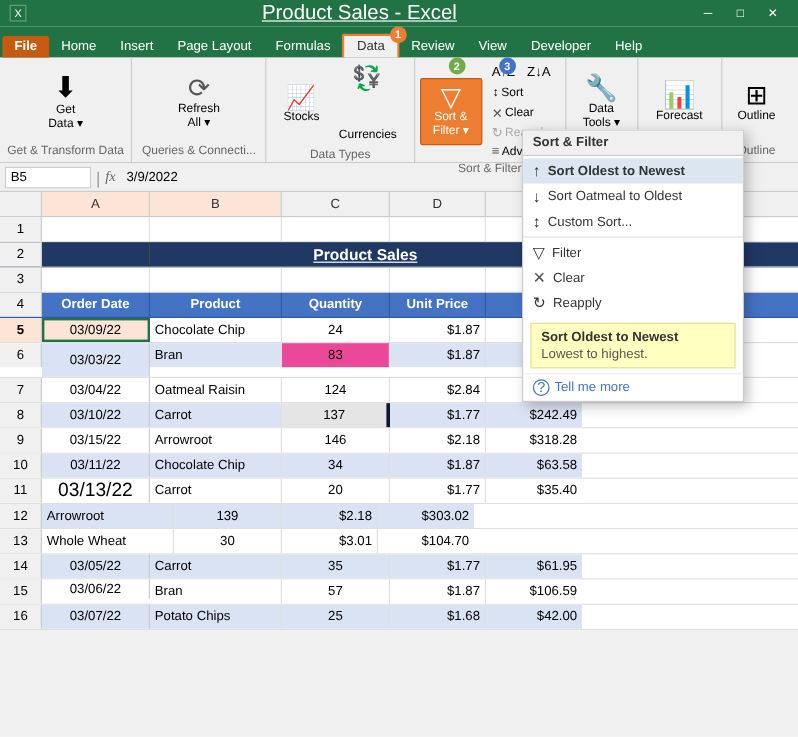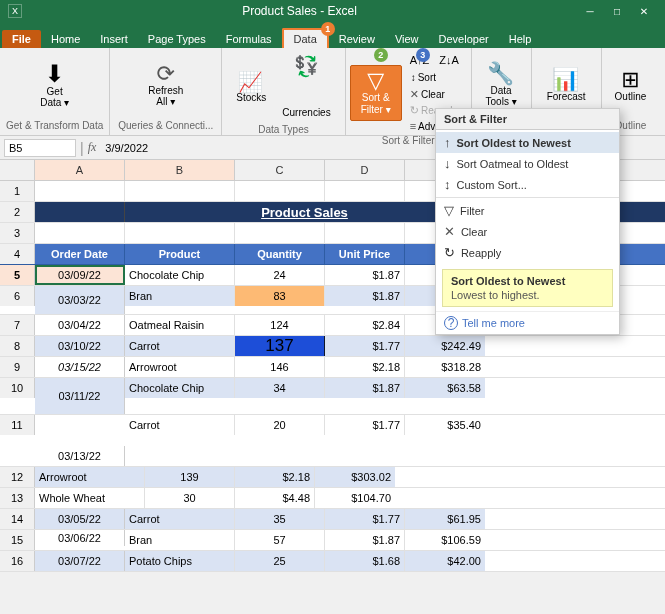--- a/index.html
+++ b/index.html
@@ -7,33 +7,33 @@
   </style>
 </head>
 <body>
 
 <div style="width:665px; height:614px; position:relative; overflow:hidden;">
 
   <div style="background:#217346; height:22px; display:flex; align-items:center; padding:0 8px;">
     <div style="display:flex; gap:4px; align-items:center;">
       <div style="width:14px; height:14px; background:#217346; border:1px solid rgba(255,255,255,0.3); display:flex; align-items:center; justify-content:center; font-size:9px; color:white;">X</div>
     </div>
-    <div style="flex:1; text-align:center; color:white; font-size:12px;">Product Sales - Excel</div>
+    <div style="flex:1; text-align:center; color:white; font-size:17px;text-decoration:underline;">Product Sales - Excel</div>
     <div style="display:flex; gap:1px;">
       <div style="width:26px; height:16px; background:transparent; color:white; font-size:10px; display:flex; align-items:center; justify-content:center; cursor:pointer;">─</div>
       <div style="width:26px; height:16px; background:transparent; color:white; font-size:10px; display:flex; align-items:center; justify-content:center; cursor:pointer;">□</div>
       <div style="width:26px; height:16px; background:transparent; color:white; font-size:10px; display:flex; align-items:center; justify-content:center; cursor:pointer;">✕</div>
     </div>
   </div>
 
   <div style="background:#217346; display:flex; align-items:flex-end; padding:0 2px; height:26px;">
     <div style="background:#c55a11; color:white; font-size:11px; padding:3px 10px; cursor:pointer; border-radius:2px 2px 0 0; font-weight:bold;">File</div>
     <div style="color:white; font-size:11px; padding:3px 10px; cursor:pointer;">Home</div>
     <div style="color:white; font-size:11px; padding:3px 10px; cursor:pointer;">Insert</div>
-    <div style="color:white; font-size:11px; padding:3px 10px; cursor:pointer;">Page Types</div>
+    <div style="color:white; font-size:11px; padding:3px 10px; cursor:pointer;">Page Layout</div>
     <div style="color:white; font-size:11px; padding:3px 10px; cursor:pointer;">Formulas</div>
     <div style="background:#f0f0f0; color:#333; font-size:11px; padding:3px 10px; cursor:pointer; border-radius:2px 2px 0 0; border-top:2px solid #ed7d31; border-left:2px solid #ed7d31; border-right:2px solid #ed7d31; position:relative;">
       Data
       <div style="position:absolute; top:-8px; right:-8px; width:14px; height:14px; background:#ed7d31; border-radius:50%; display:flex; align-items:center; justify-content:center; font-size:9px; color:white; font-weight:bold;">1</div>
     </div>
     <div style="color:white; font-size:11px; padding:3px 10px; cursor:pointer;">Review</div>
     <div style="color:white; font-size:11px; padding:3px 10px; cursor:pointer;">View</div>
     <div style="color:white; font-size:11px; padding:3px 10px; cursor:pointer;">Developer</div>
     <div style="color:white; font-size:11px; padding:3px 10px; cursor:pointer;">Help</div>
   </div>
@@ -206,76 +206,76 @@
     <div style="width:90px;min-width:90px;height:20px;border-right:1px solid #ccc;display:flex;align-items:center;justify-content:center;font-size:11px;background:#fce4d6;outline:2px solid #217346;outline-offset:-2px;">03/09/22</div>
     <div style="width:110px;min-width:110px;height:20px;border-right:1px solid #e0e0e0;display:flex;align-items:center;padding:0 4px;font-size:11px;background:white;">Chocolate Chip</div>
     <div style="width:90px;min-width:90px;height:20px;border-right:1px solid #e0e0e0;display:flex;align-items:center;justify-content:center;font-size:11px;background:white;">24</div>
     <div style="width:80px;min-width:80px;height:20px;border-right:1px solid #e0e0e0;display:flex;align-items:center;justify-content:flex-end;padding:0 4px;font-size:11px;background:white;">$1.87</div>
     <div style="width:80px;height:20px;display:flex;align-items:center;justify-content:flex-end;padding:0 4px;font-size:11px;background:white;"></div>
   </div>
         <div style="display: flex; border-bottom: 1px solid rgb(224, 224, 224);">
     <div style="width:35px;min-width:35px;height:20px;background:#f0f0f0;border-right:1px solid #ccc;display:flex;align-items:center;justify-content:center;font-size:11px;font-weight:normal;">6</div>
     <div style="width:90px;min-width:90px;height:28px;border-right:1px solid #ccc;display:flex;align-items:center;justify-content:center;font-size:11px;background:#dae3f3;">03/03/22</div>
     <div style="width:110px;min-width:110px;height:20px;border-right:1px solid #e0e0e0;display:flex;align-items:center;padding:0 4px;font-size:11px;background:#dae3f3;">Bran</div>
-    <div style="width:90px;min-width:90px;height:20px;border-right:1px solid #e0e0e0;display:flex;align-items:center;justify-content:center;font-size:11px;background:#fdba74;">83</div>
+    <div style="width:90px;min-width:90px;height:20px;border-right:1px solid #e0e0e0;display:flex;align-items:center;justify-content:center;font-size:11px;background:#ec4899;">83</div>
     <div style="width:80px;min-width:80px;height:20px;border-right:1px solid #e0e0e0;display:flex;align-items:center;justify-content:flex-end;padding:0 4px;font-size:11px;background:#dae3f3;">$1.87</div>
     <div style="width:80px;height:20px;display:flex;align-items:center;justify-content:flex-end;padding:0 4px;font-size:11px;background:#dae3f3;">$155.21</div>
   </div>
         <div style="display: flex; border-bottom: 1px solid rgb(224, 224, 224);">
     <div style="width:35px;min-width:35px;height:20px;background:#f0f0f0;border-right:1px solid #ccc;display:flex;align-items:center;justify-content:center;font-size:11px;font-weight:normal;">7</div>
     <div style="width:90px;min-width:90px;height:20px;border-right:1px solid #ccc;display:flex;align-items:center;justify-content:center;font-size:11px;background:white;">03/04/22</div>
     <div style="width:110px;min-width:110px;height:20px;border-right:1px solid #e0e0e0;display:flex;align-items:center;padding:0 4px;font-size:11px;background:white;">Oatmeal Raisin</div>
     <div style="width:90px;min-width:90px;height:20px;border-right:1px solid #e0e0e0;display:flex;align-items:center;justify-content:center;font-size:11px;background:white;">124</div>
     <div style="width:80px;min-width:80px;height:20px;border-right:1px solid #e0e0e0;display:flex;align-items:center;justify-content:flex-end;padding:0 4px;font-size:11px;background:white;">$2.84</div>
     <div style="width:80px;height:20px;display:flex;align-items:center;justify-content:flex-end;padding:0 4px;font-size:11px;background:white;">$352.16</div>
   </div>
         <div style="display: flex; border-bottom: 1px solid rgb(224, 224, 224);">
     <div style="width:35px;min-width:35px;height:20px;background:#f0f0f0;border-right:1px solid #ccc;display:flex;align-items:center;justify-content:center;font-size:11px;font-weight:normal;">8</div>
     <div style="width:90px;min-width:90px;height:20px;border-right:1px solid #ccc;display:flex;align-items:center;justify-content:center;font-size:11px;background:#dae3f3;">03/10/22</div>
     <div style="width:110px;min-width:110px;height:20px;border-right:1px solid #e0e0e0;display:flex;align-items:center;padding:0 4px;font-size:11px;background:#dae3f3;">Carrot</div>
-    <div style="width:90px;min-width:90px;height:20px;border-right:1px solid #0f172a;display:flex;align-items:center;justify-content:center;font-size:17px;background:#1d4ed8;">137</div>
+    <div style="width:90px;min-width:90px;height:20px;border-right:3px solid #0f172a;display:flex;align-items:center;justify-content:center;font-size:11px;background:#e5e5e5;">137</div>
     <div style="width:80px;min-width:80px;height:20px;border-right:1px solid #e0e0e0;display:flex;align-items:center;justify-content:flex-end;padding:0 4px;font-size:11px;background:#dae3f3;">$1.77</div>
     <div style="width:80px;height:20px;display:flex;align-items:center;justify-content:flex-end;padding:0 4px;font-size:11px;background:#dae3f3;">$242.49</div>
   </div>
         <div style="display: flex; border-bottom: 1px solid rgb(224, 224, 224);">
     <div style="width:35px;min-width:35px;height:20px;background:#f0f0f0;border-right:1px solid #ccc;display:flex;align-items:center;justify-content:center;font-size:11px;font-weight:normal;">9</div>
-    <div style="width:90px;min-width:90px;height:20px;border-right:1px solid #ccc;display:flex;align-items:center;justify-content:center;font-size:11px;background:white;font-style:italic;">03/15/22</div>
+    <div style="width:90px;min-width:90px;height:20px;border-right:1px solid #ccc;display:flex;align-items:center;justify-content:center;font-size:11px;background:white;">03/15/22</div>
     <div style="width:110px;min-width:110px;height:20px;border-right:1px solid #e0e0e0;display:flex;align-items:center;padding:0 4px;font-size:11px;background:white;">Arrowroot</div>
     <div style="width:90px;min-width:90px;height:20px;border-right:1px solid #e0e0e0;display:flex;align-items:center;justify-content:center;font-size:11px;background:white;">146</div>
     <div style="width:80px;min-width:80px;height:20px;border-right:1px solid #e0e0e0;display:flex;align-items:center;justify-content:flex-end;padding:0 4px;font-size:11px;background:white;">$2.18</div>
     <div style="width:80px;height:20px;display:flex;align-items:center;justify-content:flex-end;padding:0 4px;font-size:11px;background:white;">$318.28</div>
   </div>
         <div style="display: flex; border-bottom: 1px solid rgb(224, 224, 224);">
     <div style="width:35px;min-width:35px;height:20px;background:#f0f0f0;border-right:1px solid #ccc;display:flex;align-items:center;justify-content:center;font-size:11px;font-weight:normal;">10</div>
-    <div style="width:90px;min-width:90px;height:36px;border-right:1px solid #ccc;display:flex;align-items:center;justify-content:center;font-size:11px;background:#dae3f3;">03/11/22</div>
+    <div style="width:90px;min-width:90px;height:20px;border-right:1px solid #ccc;display:flex;align-items:center;justify-content:center;font-size:11px;background:#dae3f3;">03/11/22</div>
     <div style="width:110px;min-width:110px;height:20px;border-right:1px solid #e0e0e0;display:flex;align-items:center;padding:0 4px;font-size:11px;background:#dae3f3;">Chocolate Chip</div>
     <div style="width:90px;min-width:90px;height:20px;border-right:1px solid #e0e0e0;display:flex;align-items:center;justify-content:center;font-size:11px;background:#dae3f3;">34</div>
     <div style="width:80px;min-width:80px;height:20px;border-right:1px solid #e0e0e0;display:flex;align-items:center;justify-content:flex-end;padding:0 4px;font-size:11px;background:#dae3f3;">$1.87</div>
     <div style="width:80px;height:20px;display:flex;align-items:center;justify-content:flex-end;padding:0 4px;font-size:11px;background:#dae3f3;">$63.58</div>
   </div>
         <div style="display: flex; border-bottom: 1px solid rgb(224, 224, 224);">
     <div style="width:35px;min-width:35px;height:20px;background:#f0f0f0;border-right:1px solid #ccc;display:flex;align-items:center;justify-content:center;font-size:11px;font-weight:normal;">11</div>
-    <div style="width:90px;min-width:90px;height:20px;border-right:1px solid #ccc;display:flex;align-items:center;justify-content:center;font-size:11px;background:white;margin-top:31px;">03/13/22</div>
+    <div style="width:90px;min-width:90px;height:20px;border-right:1px solid #ccc;display:flex;align-items:center;justify-content:center;font-size:16px;background:white;">03/13/22</div>
     <div style="width:110px;min-width:110px;height:20px;border-right:1px solid #e0e0e0;display:flex;align-items:center;padding:0 4px;font-size:11px;background:white;">Carrot</div>
     <div style="width:90px;min-width:90px;height:20px;border-right:1px solid #e0e0e0;display:flex;align-items:center;justify-content:center;font-size:11px;background:white;">20</div>
     <div style="width:80px;min-width:80px;height:20px;border-right:1px solid #e0e0e0;display:flex;align-items:center;justify-content:flex-end;padding:0 4px;font-size:11px;background:white;">$1.77</div>
     <div style="width:80px;height:20px;display:flex;align-items:center;justify-content:flex-end;padding:2px 4px;font-size:11px;background:white;">$35.40</div>
   </div>
         <div style="display: flex; border-bottom: 1px solid rgb(224, 224, 224);">
     <div style="width:35px;min-width:35px;height:20px;background:#f0f0f0;border-right:1px solid #ccc;display:flex;align-items:center;justify-content:center;font-size:11px;font-weight:normal;">12</div>
     <div style="width:110px;min-width:110px;height:20px;border-right:1px solid #e0e0e0;display:flex;align-items:center;padding:0 4px;font-size:11px;background:#dae3f3;">Arrowroot</div>
     <div style="width:90px;min-width:90px;height:20px;border-right:1px solid #e0e0e0;display:flex;align-items:center;justify-content:center;font-size:11px;background:#dae3f3;">139</div>
     <div style="width:80px;min-width:80px;height:20px;border-right:1px solid #e0e0e0;display:flex;align-items:center;justify-content:flex-end;padding:0 4px;font-size:11px;background:#dae3f3;">$2.18</div>
     <div style="width:80px;height:20px;display:flex;align-items:center;justify-content:flex-end;padding:0 4px;font-size:11px;background:#dae3f3;">$303.02</div>
   </div>
         <div style="display: flex; border-bottom: 1px solid rgb(224, 224, 224);">
     <div style="width:35px;min-width:35px;height:20px;background:#f0f0f0;border-right:1px solid #ccc;display:flex;align-items:center;justify-content:center;font-size:11px;font-weight:normal;">13</div>
     <div style="width:110px;min-width:110px;height:20px;border-right:1px solid #e0e0e0;display:flex;align-items:center;padding:0 4px;font-size:11px;background:white;">Whole Wheat</div>
     <div style="width:90px;min-width:90px;height:20px;border-right:1px solid #e0e0e0;display:flex;align-items:center;justify-content:center;font-size:11px;background:white;">30</div>
-    <div style="width:80px;min-width:80px;height:20px;border-right:1px solid #e0e0e0;display:flex;align-items:center;justify-content:flex-end;padding:0 4px;font-size:11px;background:white;">$4.48</div>
+    <div style="width:80px;min-width:80px;height:20px;border-right:1px solid #e0e0e0;display:flex;align-items:center;justify-content:flex-end;padding:0 4px;font-size:11px;background:white;">$3.01</div>
     <div style="width:80px;height:20px;display:flex;align-items:center;justify-content:flex-end;padding:0 4px;font-size:11px;background:white;">$104.70</div>
   </div>
         <div style="display: flex; border-bottom: 1px solid rgb(224, 224, 224);">
     <div style="width:35px;min-width:35px;height:20px;background:#f0f0f0;border-right:1px solid #ccc;display:flex;align-items:center;justify-content:center;font-size:11px;font-weight:normal;">14</div>
     <div style="width:90px;min-width:90px;height:20px;border-right:1px solid #ccc;display:flex;align-items:center;justify-content:center;font-size:11px;background:#dae3f3;">03/05/22</div>
     <div style="width:110px;min-width:110px;height:20px;border-right:1px solid #e0e0e0;display:flex;align-items:center;padding:0 4px;font-size:11px;background:#dae3f3;">Carrot</div>
     <div style="width:90px;min-width:90px;height:20px;border-right:1px solid #e0e0e0;display:flex;align-items:center;justify-content:center;font-size:11px;background:#dae3f3;">35</div>
     <div style="width:80px;min-width:80px;height:20px;border-right:1px solid #e0e0e0;display:flex;align-items:center;justify-content:flex-end;padding:0 4px;font-size:11px;background:#dae3f3;">$1.77</div>
     <div style="width:80px;height:20px;display:flex;align-items:center;justify-content:flex-end;padding:0 4px;font-size:11px;background:#dae3f3;">$61.95</div>
   </div>

